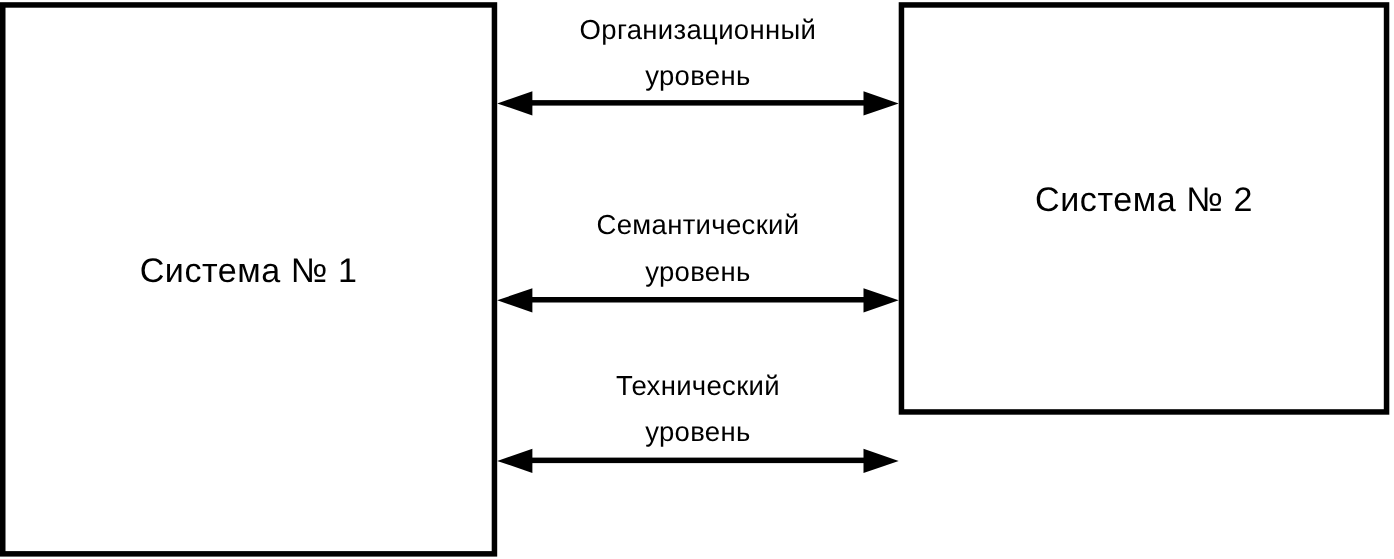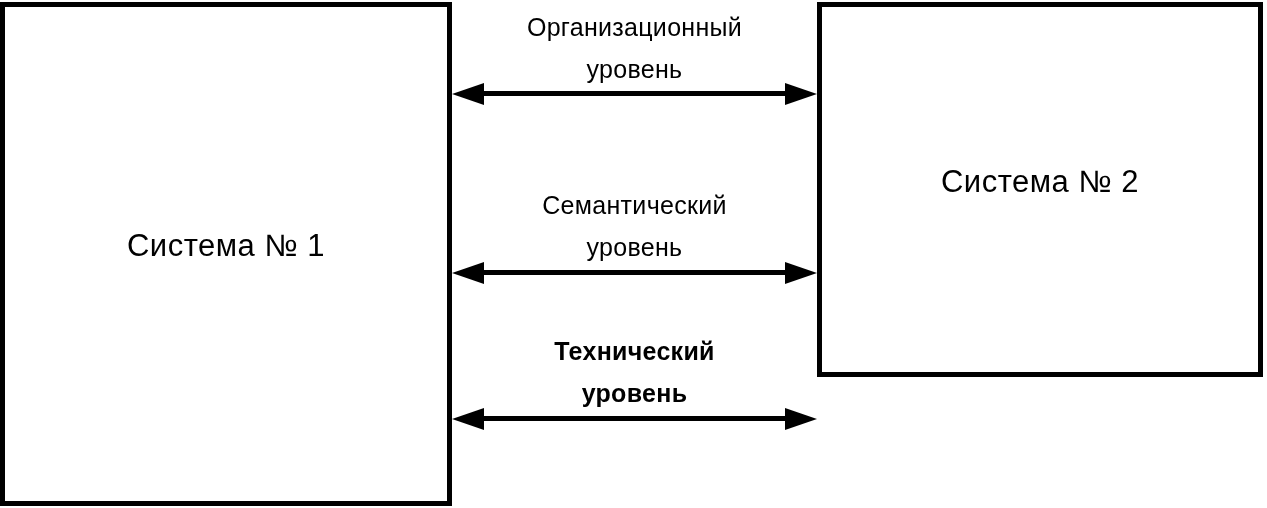--- a/index.html
+++ b/index.html
@@ -85,21 +85,21 @@
     border-right: 32px solid #000000;
   }
   .arrow .head-right {
     right: 0px;
     border-left: 32px solid #000000;
   }
 
   
   #level-row-0 { top: 6px;   height: 112px; }
   #level-row-1 { top: 165px; height: 112px; margin-top: 19px; }
-  #level-row-2 { top: 330px; height: 112px; font-weight: bold; }
+  #level-row-2 { top: 330px; height: 112px; }
 
   #level-row-0 .level-label { top: 0px; }
   #level-row-1 .level-label { top: 0px; }
   #level-row-2 .level-label { top: 0px; }
 
   #level-row-0 .arrow { top: 76px; }
   #level-row-1 .arrow { top: 77px; }
   #level-row-2 .arrow { top: 77px; }
 </style>
 </head>

